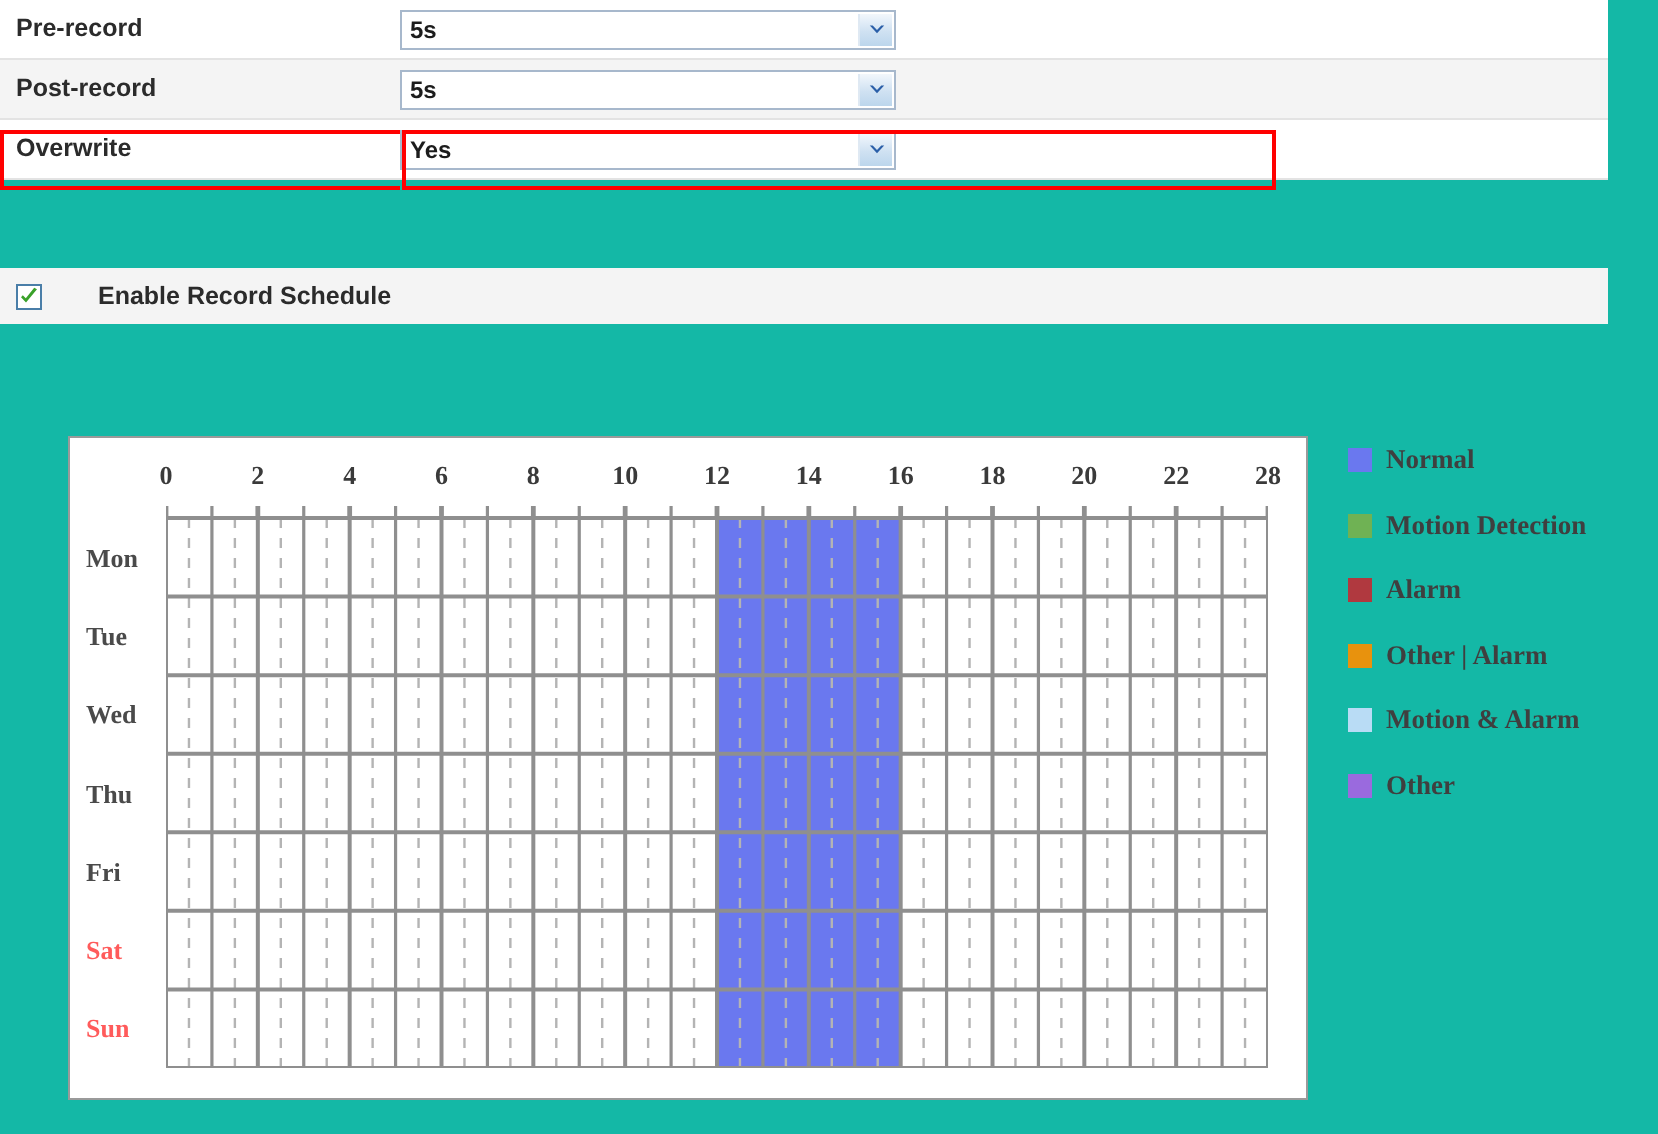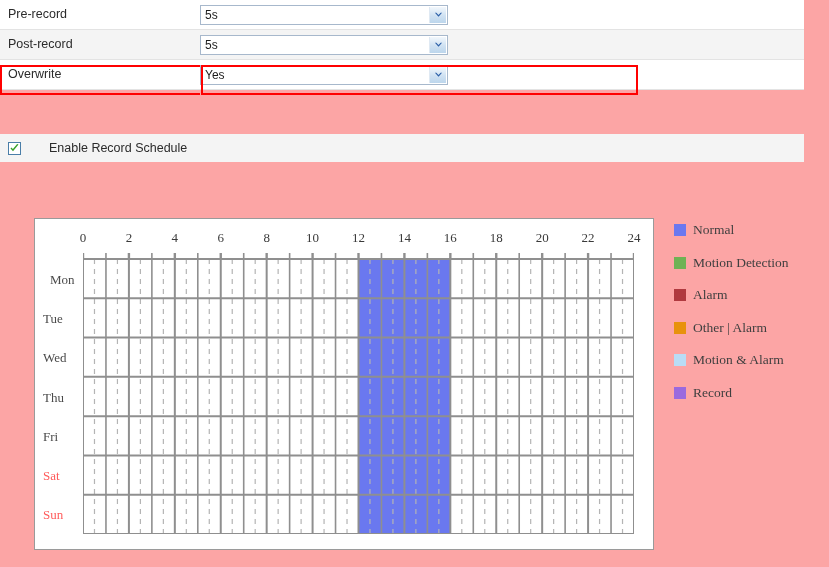--- a/index.html
+++ b/index.html
@@ -4,21 +4,21 @@
 <style>
   * { box-sizing: border-box; }
   html, body {
     margin: 0; padding: 0;
     width: 829px; height: 567px;
     background: #ffffff;
     font-family: "Liberation Sans", sans-serif;
     -webkit-font-smoothing: antialiased;
   }
 
-  #root { position: relative; width: 829px; height: 567px; overflow: hidden; background:#fca5a5; }
+  #root { position: relative; width: 829px; height: 567px; overflow: hidden; background:#14b8a6;font-weight:bold; }
 
   
   .form-area { position:absolute; left:0; top:0; width:804px; }
   .form-row {
     position: relative;
     height: 30px;
     display: flex;
     align-items: center;
     background: #ffffff;
     border-bottom: 1px solid #e3e3e3;
@@ -229,24 +229,24 @@
         <div class="hour-lbl" style="left: 139.833px;">4</div>
         <div class="hour-lbl" style="left: 185.75px;">6</div>
         <div class="hour-lbl" style="left: 231.667px;">8</div>
         <div class="hour-lbl" style="left: 277.583px;">10</div>
         <div class="hour-lbl" style="left: 323.5px;">12</div>
         <div class="hour-lbl" style="left: 369.417px;">14</div>
         <div class="hour-lbl" style="left: 415.333px;">16</div>
         <div class="hour-lbl" style="left: 461.25px;">18</div>
         <div class="hour-lbl" style="left: 507.167px;">20</div>
         <div class="hour-lbl" style="left: 553.083px;">22</div>
-        <div class="hour-lbl" style="left: 599px;">24</div>
+        <div class="hour-lbl" style="left: 599px;">28</div>
       </div>
     <div class="days">
-        <div class="day-lbl" style="left: 15px; top: 59.6429px;">Mon</div>
+        <div class="day-lbl" style="left: 8px; top: 59.6429px;">Mon</div>
         <div class="day-lbl" style="left: 8px; top: 98.9286px;">Tue</div>
         <div class="day-lbl" style="left: 8px; top: 138.214px;">Wed</div>
         <div class="day-lbl" style="left: 8px; top: 177.5px;">Thu</div>
         <div class="day-lbl" style="left: 8px; top: 216.786px;">Fri</div>
         <div class="day-lbl weekend" style="left: 8px; top: 256.071px;">Sat</div>
         <div class="day-lbl weekend" style="left: 8px; top: 295.357px;">Sun</div>
       </div>
     <div class="grid-wrap" style="top: 34px;">
         <svg width="551" height="281" viewBox="0 0 551 281">
           <rect x="0" y="6" width="551" height="275" fill="#ffffff"></rect>
@@ -360,17 +360,17 @@
       <div class="legend-item">
         <span class="legend-sw" style="background: rgb(232, 146, 13);"></span>
         <span class="legend-txt">Other | Alarm</span>
       </div>
       <div class="legend-item">
         <span class="legend-sw" style="background: rgb(185, 220, 245);"></span>
         <span class="legend-txt">Motion &amp; Alarm</span>
       </div>
       <div class="legend-item">
         <span class="legend-sw" style="background: rgb(154, 106, 222);"></span>
-        <span class="legend-txt">Record</span>
+        <span class="legend-txt">Other</span>
       </div>
     </div>
 
 </div>
 
 </body></html>

